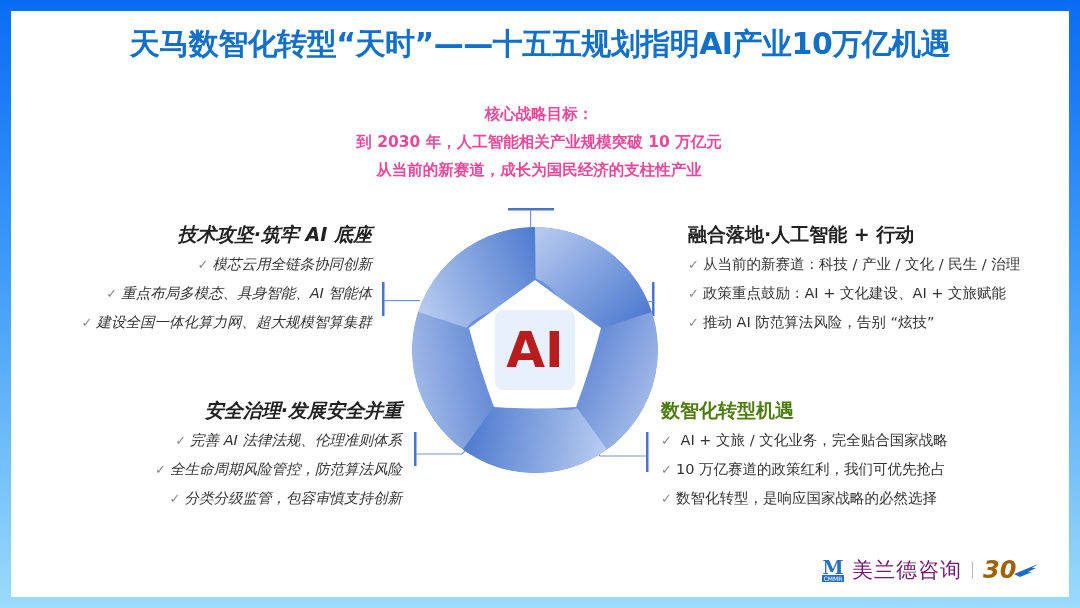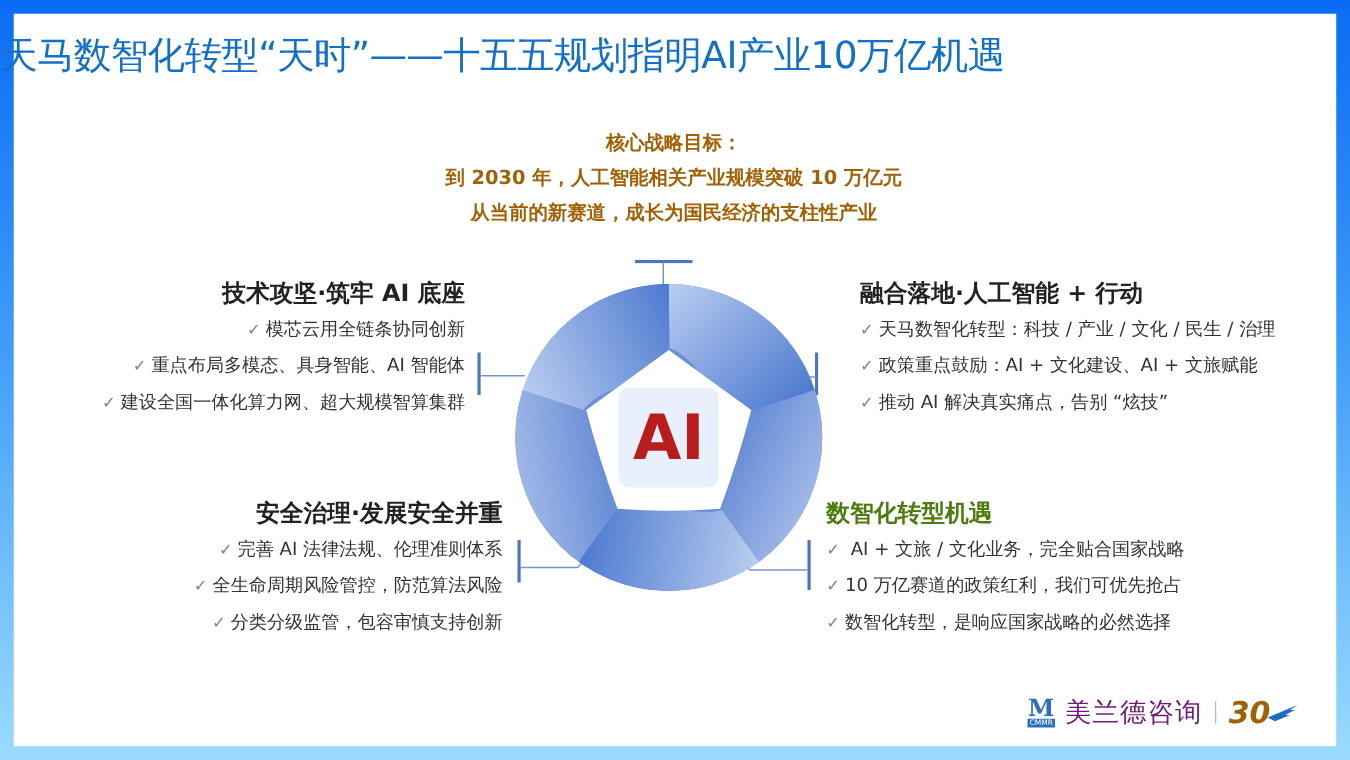--- a/index.html
+++ b/index.html
@@ -7,34 +7,34 @@
   body {
     position: relative;
     background: linear-gradient(180deg, #0a6cf5 0%, #3f9cf8 45%, #9bdbfd 100%);
     font-family: "DejaVu Sans", "Liberation Sans", sans-serif;
   }
   .panel {
     position: absolute; left: 11px; top: 11px; width: 1058px; height: 586px;
     background: #ffffff;
   }
   .title {
-    position: absolute; left: 0; top: 24px; width: 1080px; 
-    font-size: 30px; font-weight: normal; color: #1270c8; letter-spacing: -0.5px;
+    position: absolute; left: 0; top: 24px; width: 1080px; text-align: center;
+    font-size: 30px; font-weight: bold; color: #1270c8; letter-spacing: -0.5px;
   }
   .goal {
     position: absolute; left: 0; width: 1078px; text-align: center;
-    font-weight: bold; color: #a16207; font-size: 15.5px;
+    font-weight: bold; color: #ec4899; font-size: 15.5px;
   }
   .sec-title { position: absolute; font-size: 19px; font-weight: bold; color: #222; white-space: nowrap; }
   .sec-title.blue { color: #4d7c0f; text-align: right; }
   .item {
     position: absolute; font-size: 14.5px; color: #333; white-space: nowrap; line-height: 20px;
   }
   .item .chk { color: #888; font-size: 13px; margin-right: 4px; }
-  .r { text-align: right; }
+  .r { text-align: right; font-style: italic; }
   svg { position: absolute; }
   .logo { position: absolute; left: 820px; top: 556px; display: flex; align-items: center; }
 </style>
 </head>
 <body>
 
 <div class="panel"></div>
 
 <div class="title">天马数智化转型“天时”——十五五规划指明AI产业10万亿机遇</div>
 
@@ -86,23 +86,23 @@
   </g>
 </svg>
 <div style="position:absolute;left:495px;top:320px;width:80px;text-align:center;font-size:50px;font-weight:bold;color:#b91c1c;line-height:60px;">AI</div>
 
 <div class="sec-title r" style="left:100px;top:222px;width:272px;">技术攻坚·筑牢 AI 底座</div>
 <div class="item r" style="left:40px;top:254px;width:332px;"><span class="chk">✓</span><span>模芯云用全链条协同创新</span></div>
 <div class="item r" style="left:40px;top:283px;width:332px;"><span class="chk">✓</span><span>重点布局多模态、具身智能、AI 智能体</span></div>
 <div class="item r" style="left:40px;top:312px;width:332px;"><span class="chk">✓</span><span>建设全国一体化算力网、超大规模智算集群</span></div>
 
 <div class="sec-title" style="left:688px;top:222px;">融合落地·人工智能 + 行动</div>
-<div class="item" style="left:688px;top:254px;"><span class="chk">✓</span><span>天马数智化转型：科技 / 产业 / 文化 / 民生 / 治理</span></div>
+<div class="item" style="left:688px;top:254px;"><span class="chk">✓</span><span>从当前的新赛道：科技 / 产业 / 文化 / 民生 / 治理</span></div>
 <div class="item" style="left:688px;top:283px;"><span class="chk">✓</span><span>政策重点鼓励：AI + 文化建设、AI + 文旅赋能</span></div>
-<div class="item" style="left:688px;top:312px;"><span class="chk">✓</span><span>推动 AI 解决真实痛点，告别 “炫技”</span></div>
+<div class="item" style="left:688px;top:312px;"><span class="chk">✓</span><span>推动 AI 防范算法风险，告别 “炫技”</span></div>
 
 <div class="sec-title r" style="left:100px;top:398px;width:302px;">安全治理·发展安全并重</div>
 <div class="item r" style="left:60px;top:430px;width:342px;"><span class="chk">✓</span><span>完善 AI 法律法规、伦理准则体系</span></div>
 <div class="item r" style="left:60px;top:459px;width:342px;"><span class="chk">✓</span><span>全生命周期风险管控，防范算法风险</span></div>
 <div class="item r" style="left:60px;top:488px;width:342px;"><span class="chk">✓</span><span>分类分级监管，包容审慎支持创新</span></div>
 
 <div class="sec-title blue" style="left:661px;top:398px;">数智化转型机遇</div>
 <div class="item" style="left:661px;top:430px;"><span class="chk">✓</span><span> AI + 文旅 / 文化业务，完全贴合国家战略</span></div>
 <div class="item" style="left:661px;top:459px;"><span class="chk">✓</span><span>10 万亿赛道的政策红利，我们可优先抢占</span></div>
 <div class="item" style="left:661px;top:488px;"><span class="chk">✓</span><span>数智化转型，是响应国家战略的必然选择</span></div>

